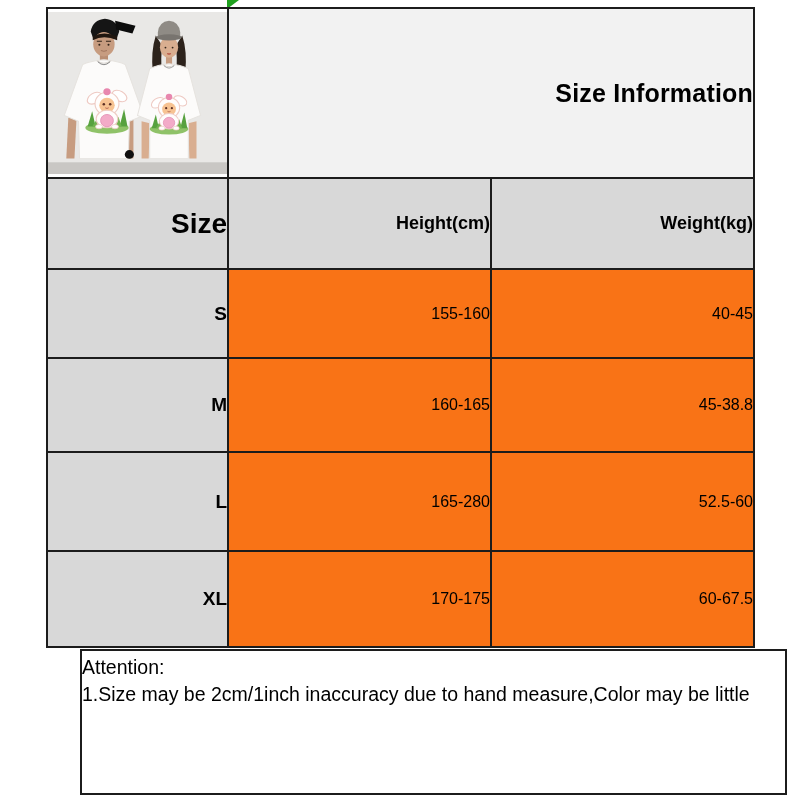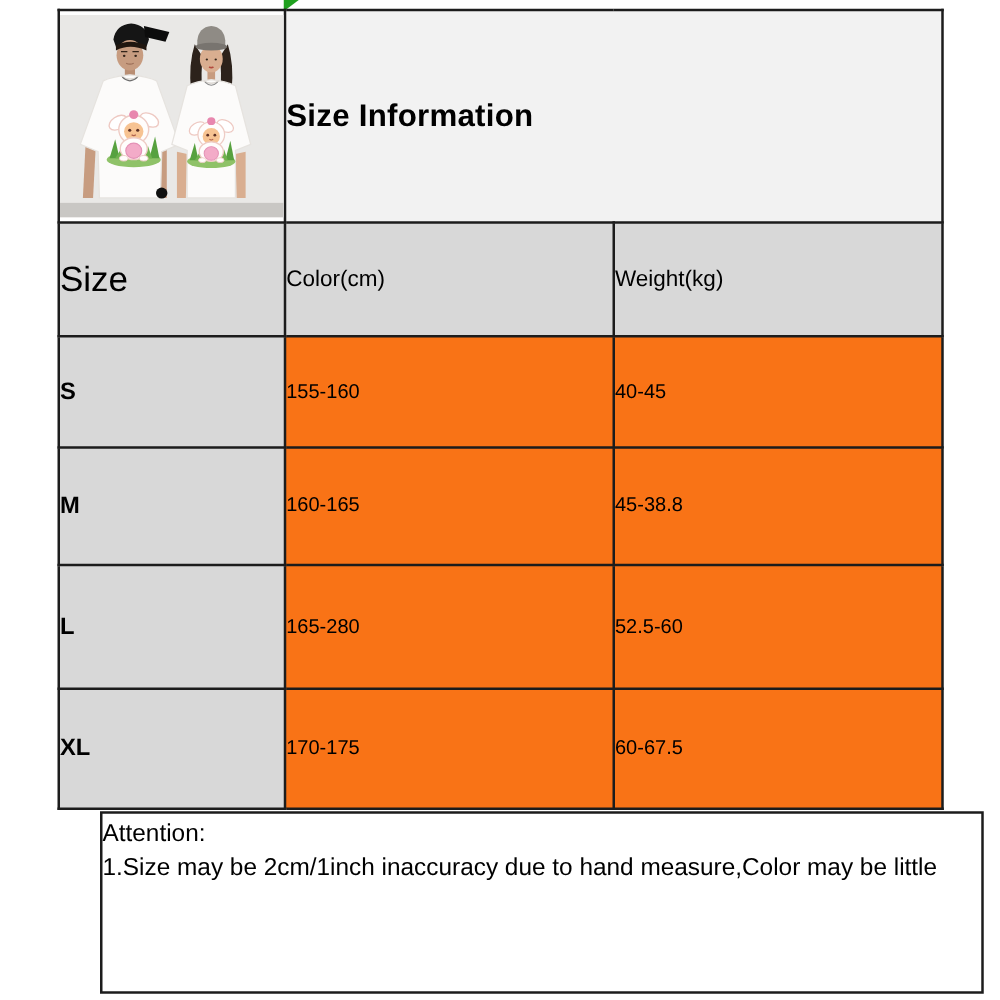--- a/index.html
+++ b/index.html
@@ -11,34 +11,34 @@
   }
   .page { position: relative; width: 800px; height: 800px; background: #ffffff; overflow: hidden; }
 
   
   table.size-table {
     position: absolute; left: 46px; top: 7px; width: 707px;
     border-collapse: collapse; table-layout: fixed;
   }
   .size-table td, .size-table th {
     border: 2.5px solid #1c1c1c;
-    padding: 0; text-align: left; vertical-align: middle; margin-top: 48px;
+    padding: 0; text-align: right; vertical-align: middle; margin-top: 48px;
   }
   tr.r-photo { height: 170px; }
   tr.r-head  { height: 91px; }
   tr.r-s     { height: 89px; }
   tr.r-m     { height: 94px; }
   tr.r-l     { height: 99px; }
   tr.r-xl    { height: 96px; }
 
   .photo-cell { background: #ffffff; padding: 2px; }
   .photo-cell svg { display: block; width: 100%; height: 162px; }
 
   .title-cell { background: #f2f2f2; font-size: 25px; font-weight: bold; letter-spacing: 0.2px; }
-  .col-head   { background: #d8d8d8; font-size: 18px; font-weight: normal; }
+  .col-head   { background: #d8d8d8; font-size: 18px; font-weight: bold; }
   .size-head  { font-size: 28px; }
   .row-head   { background: #d8d8d8; font-size: 19px; font-weight: bold; }
   .value-cell { background: #f97316; font-size: 16px; font-weight: normal; }
 
   
   .green-marker {
     position: absolute; left: 227px; top: 0;
     width: 0; height: 0;
     border-top: 9px solid #20a11f;
     border-right: 12px solid transparent;
@@ -136,21 +136,21 @@
           </g>
         </svg>
       </td>
       <td class="title-cell" colspan="2">
         <span>Size Information</span>
       </td>
     </tr>
 
     <tr class="r-head">
       <th class="col-head size-head">Size</th>
-      <th class="col-head">Color(cm)</th>
+      <th class="col-head">Height(cm)</th>
       <th class="col-head">Weight(kg)</th>
     </tr>
 
     <tr class="r-s">
       <td class="row-head">S</td>
       <td class="value-cell">155-160</td>
       <td class="value-cell">40-45</td>
     </tr>
 
     <tr class="r-m">

